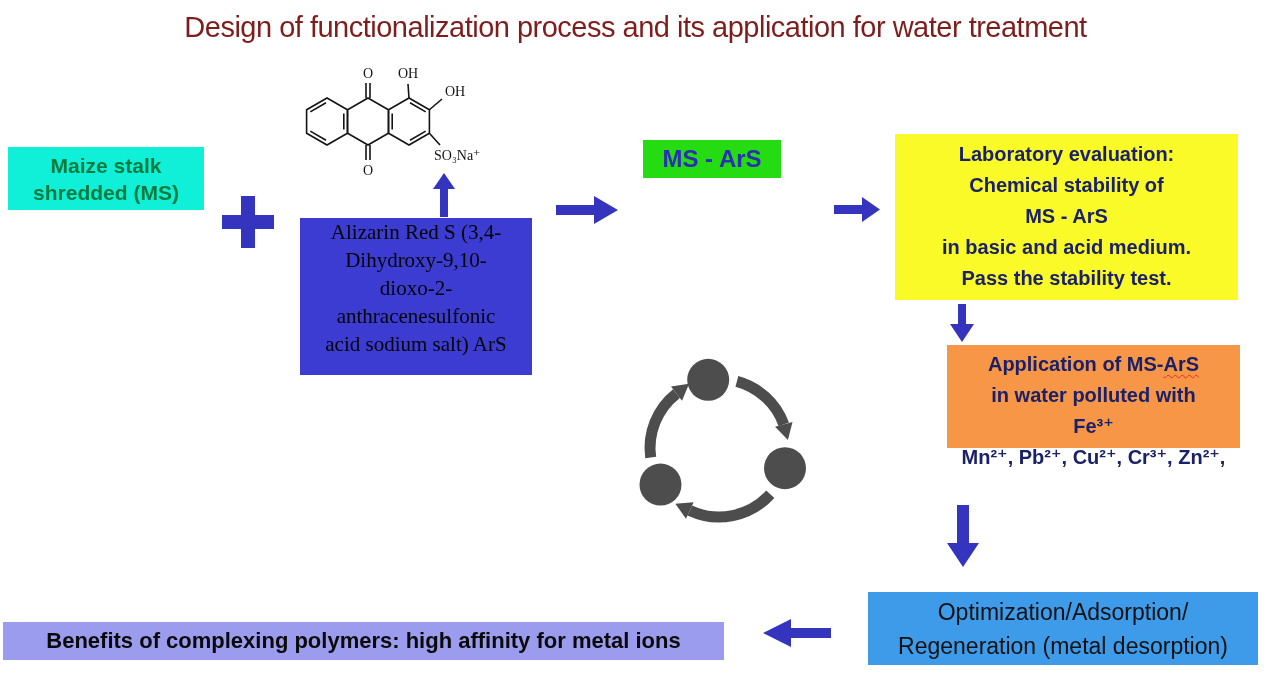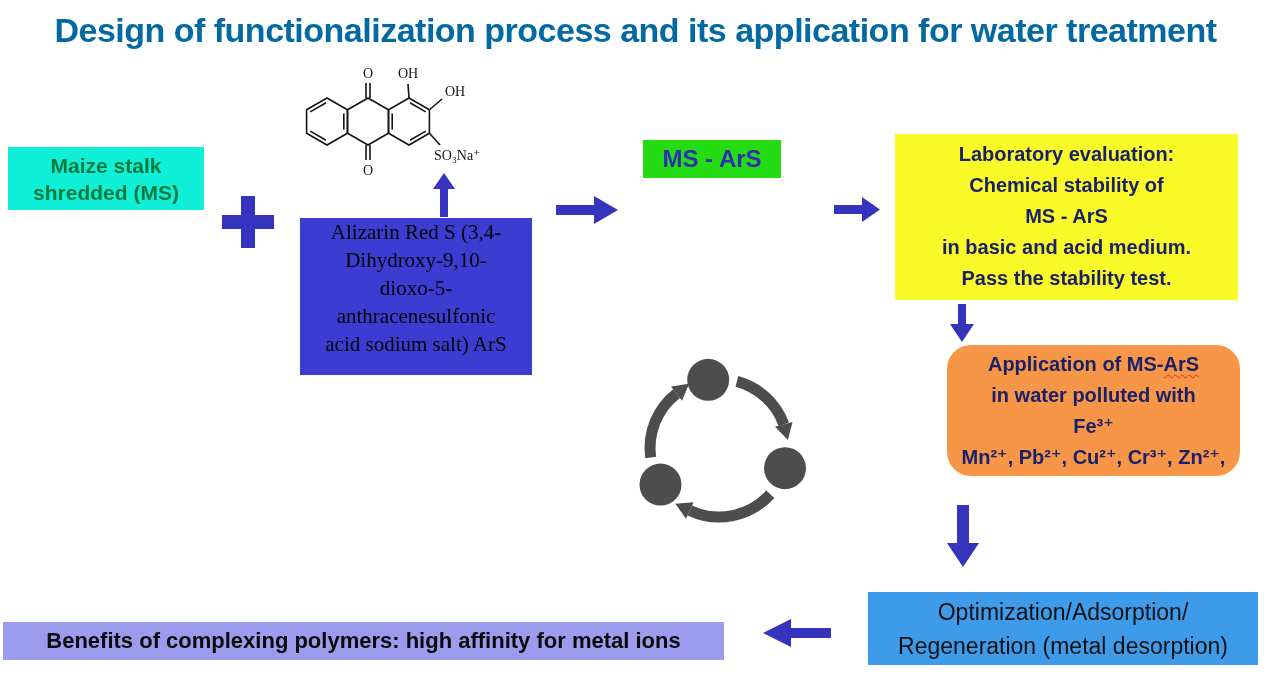--- a/index.html
+++ b/index.html
@@ -1,30 +1,30 @@
 <!DOCTYPE html>
 <html style="--arrow-blue: #3434BF; --cyan-bg: #10EFD8; --cyan-text: #067B3D; --alizarin-bg: #3C3CD2; --green-bg: #25DC12; --green-text: #2B2FB2; --yellow-bg: #FAFA28; --navy-text: #1A2168; --orange-bg: #F79646; --lightblue-bg: #3E9BE9; --purple-bg: #9C9CEF; --recycle-gray: #4D4D4D;"><head>
 <meta charset="utf-8">
 <style>
   html,body{margin:0;padding:0;background:#fff;}
   #canvas{position:relative;width:1271px;height:694px;background:#fff;overflow:hidden;
           font-family:"Liberation Sans","DejaVu Sans",sans-serif;}
   .abs{position:absolute;}
-  .title{left:0;right:0;top:11px;text-align:center;font-size:34px;color:#0369a1;letter-spacing:-0.5px;font-weight:bold;}
+  .title{left:0;right:0;top:11px;text-align:center;font-size:29px;color:#7f1d1d;letter-spacing:-0.5px;}
   .box{box-sizing:border-box;text-align:center;}
   .box-maize{left:8px;top:147px;width:196px;height:63px;background:var(--cyan-bg,#10EFD8);
              color:var(--cyan-text,#067B3D);font-weight:bold;font-size:21px;line-height:27px;padding-top:5px;text-align:center;}
   .box-alizarin{left:300px;top:218px;width:232px;height:157px;background:var(--alizarin-bg,#3C3CD2);
              color:#050505;font-family:"Liberation Serif","DejaVu Serif",serif;font-size:21px;line-height:28px;padding-top:0;}
   .box-msars{left:643px;top:140px;width:138px;height:38px;background:var(--green-bg,#25DC12);
              color:var(--green-text,#2B2FB2);font-weight:bold;font-size:24px;line-height:38px;}
   .box-lab{left:895px;top:134px;width:343px;height:166px;background:var(--yellow-bg,#FAFA28);
              color:var(--navy-text,#1A2168);font-weight:bold;font-size:20px;line-height:31px;padding-top:5px;}
-  .box-app{left:947px;top:345px;width:293px;height:131px;background:var(--orange-bg,#F79646);
-             color:var(--navy-text,#1A2168);font-weight:bold;font-size:20px;line-height:31px;padding-top:4px;border-radius:24px;}
+  .box-app{left:947px;top:345px;width:293px;height:103px;background:var(--orange-bg,#F79646);
+             color:var(--navy-text,#1A2168);font-weight:bold;font-size:20px;line-height:31px;padding-top:4px;}
   .box-opt{left:868px;top:592px;width:390px;height:73px;background:var(--lightblue-bg,#3E9BE9);
              color:#111;font-size:23px;line-height:34px;padding-top:3px;}
   .box-benefits{left:3px;top:622px;width:721px;height:38px;background:var(--purple-bg,#9C9CEF);
              color:#0a0a0a;font-weight:bold;font-size:22px;line-height:38px;white-space:nowrap;}
   .wavy{text-decoration:underline;text-decoration-style:wavy;text-decoration-color:#e03020;text-decoration-thickness:1px;text-underline-offset:3px;}
   .blue-shape{fill:var(--arrow-blue,#3434BF);}
   .bond{stroke:#141414;stroke-width:1.6;fill:none;}
   .mol-label{font-family:"Liberation Serif","DejaVu Serif",serif;font-size:14px;fill:#141414;}
   .cycle-arc{stroke:var(--recycle-gray,#4D4D4D);stroke-width:11;fill:none;}
   .cycle-dot{fill:var(--recycle-gray,#4D4D4D);}
@@ -60,21 +60,21 @@
     <div>shredded (MS)</div>
   </div>
 
   <svg class="abs" style="left:222px;top:196px;" width="52" height="52" viewBox="0 0 52 52">
     <path class="blue-shape" d="M19,0 H33 V19 H52 V33 H33 V52 H19 V33 H0 V19 H19 Z"></path>
   </svg>
 
   <div class="abs box box-alizarin">
     <div>Alizarin Red S (3,4-</div>
     <div>Dihydroxy-9,10-</div>
-    <div>dioxo-5-</div>
+    <div>dioxo-2-</div>
     <div>anthracenesulfonic</div>
     <div>acid sodium salt) ArS</div>
   </div>
 
   <svg class="abs" style="left:433px;top:173px;" width="22" height="44" viewBox="0 0 22 44">
     <path class="blue-shape" d="M7,44 V16 H0 L11,0 L22,16 H15 V44 Z"></path>
   </svg>
 
   <svg class="abs" style="left:556px;top:196px;" width="62" height="28" viewBox="0 0 62 28">
     <path class="blue-shape" d="M0,9 H38 V0 L62,14 L38,28 V19 H0 Z"></path>

